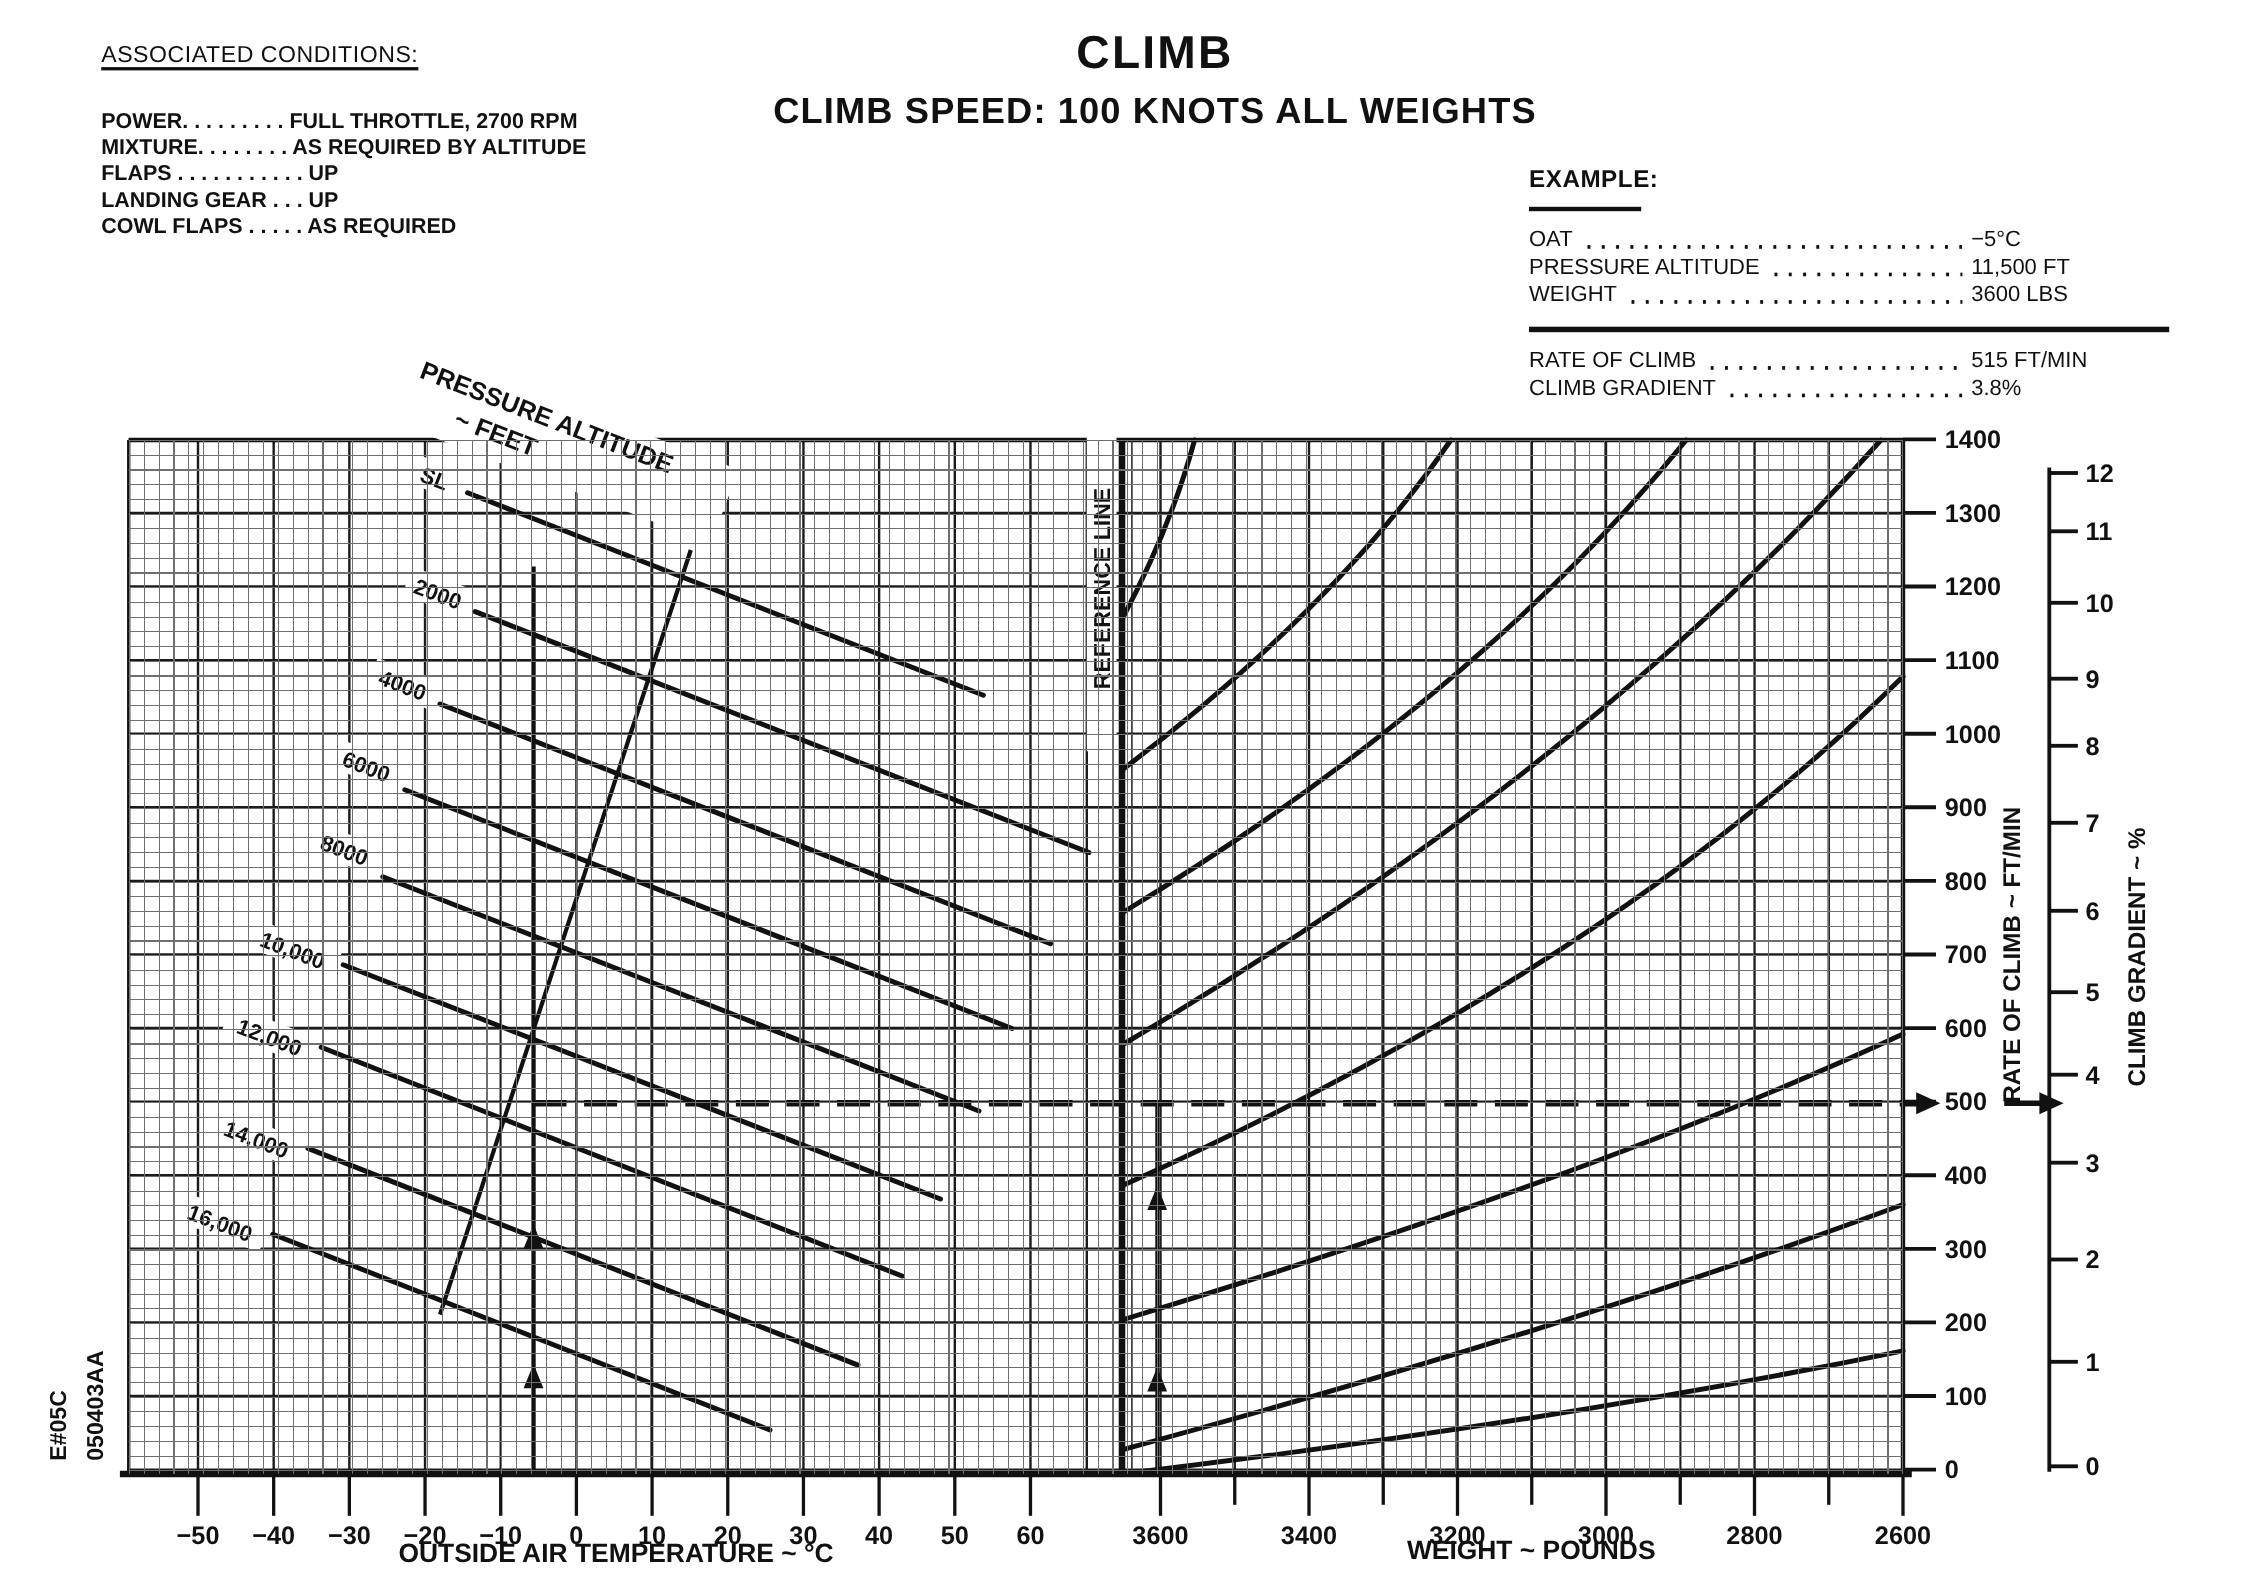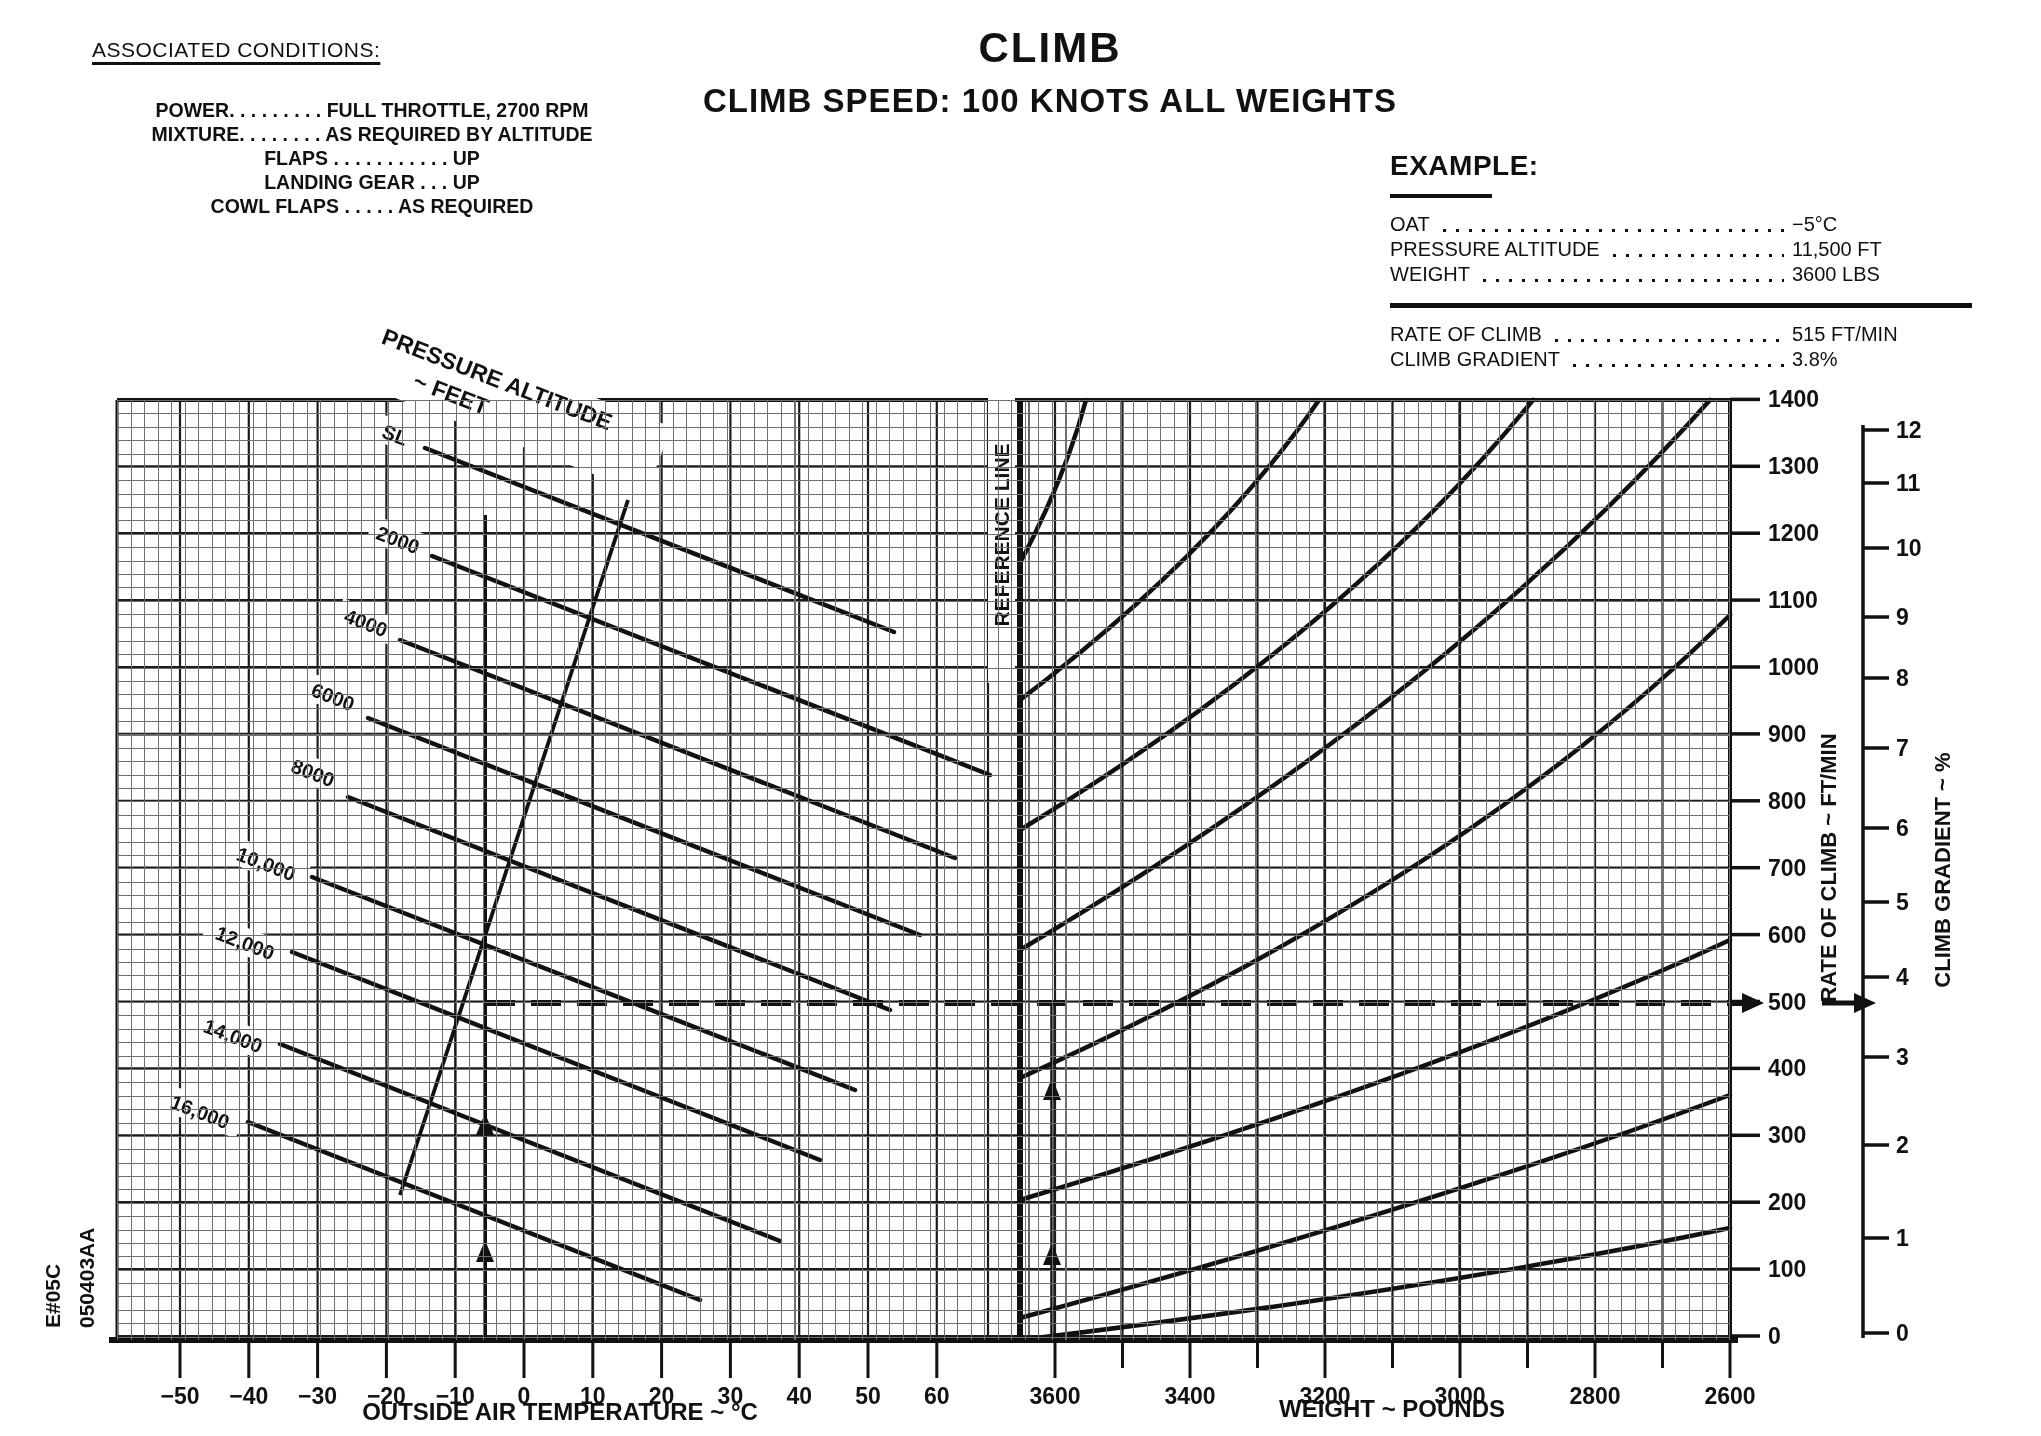--- a/index.html
+++ b/index.html
@@ -6,23 +6,23 @@
   #page{position:relative;width:2041px;height:1436px;background:#fff;overflow:hidden;
         font-family:"Liberation Sans",sans-serif;color:#111;}
   
   .hdr{position:absolute;left:640px;top:24px;width:820px;text-align:center;}
   .hdr h1{margin:0;font-size:42px;font-weight:700;letter-spacing:2px;}
   .hdr h2{margin:10px 0 0 0;font-size:33px;font-weight:800;letter-spacing:1px;}
   .cond{position:absolute;left:92px;top:38px;width:560px;}
   .cond .chead{font-size:21px;font-weight:400;text-decoration:underline;text-underline-offset:5px;
                text-decoration-thickness:2.5px;letter-spacing:.5px;}
   .cond ul{list-style:none;margin:36px 0 0 0;padding:0;}
-  .cond li{font-size:19.5px;font-weight:600;line-height:24px;white-space:nowrap;text-align:center;}
+  .cond li{font-size:19.5px;font-weight:600;line-height:24px;white-space:nowrap;}
   .exbox{position:absolute;left:1390px;top:150px;width:582px;}
-  .exbox .ehead{font-size:28px;font-weight:700;letter-spacing:.5px;}
+  .exbox .ehead{font-size:22px;font-weight:700;letter-spacing:.5px;}
   .exbox .ebar{width:102px;height:4px;background:#111;margin:12px 0 14px 0;}
   .exrow{display:flex;align-items:baseline;font-size:20px;font-weight:400;line-height:25px;}
   .exrow .elab{white-space:nowrap;}
   .exrow .edots{flex:1;height:5px;margin:0 8px;align-self:flex-end;margin-bottom:4px;
      background-image:radial-gradient(circle,#111 1.6px,transparent 1.8px);
      background-size:13px 5px;background-repeat:repeat-x;background-position:left center;}
   .exrow .eval{width:180px;white-space:nowrap;}
   .exdiv{height:5px;background:#111;margin:16px 0 14px 0;}
   
   #chart-wrap{position:absolute;left:0;top:0;width:2041px;height:1436px;}

